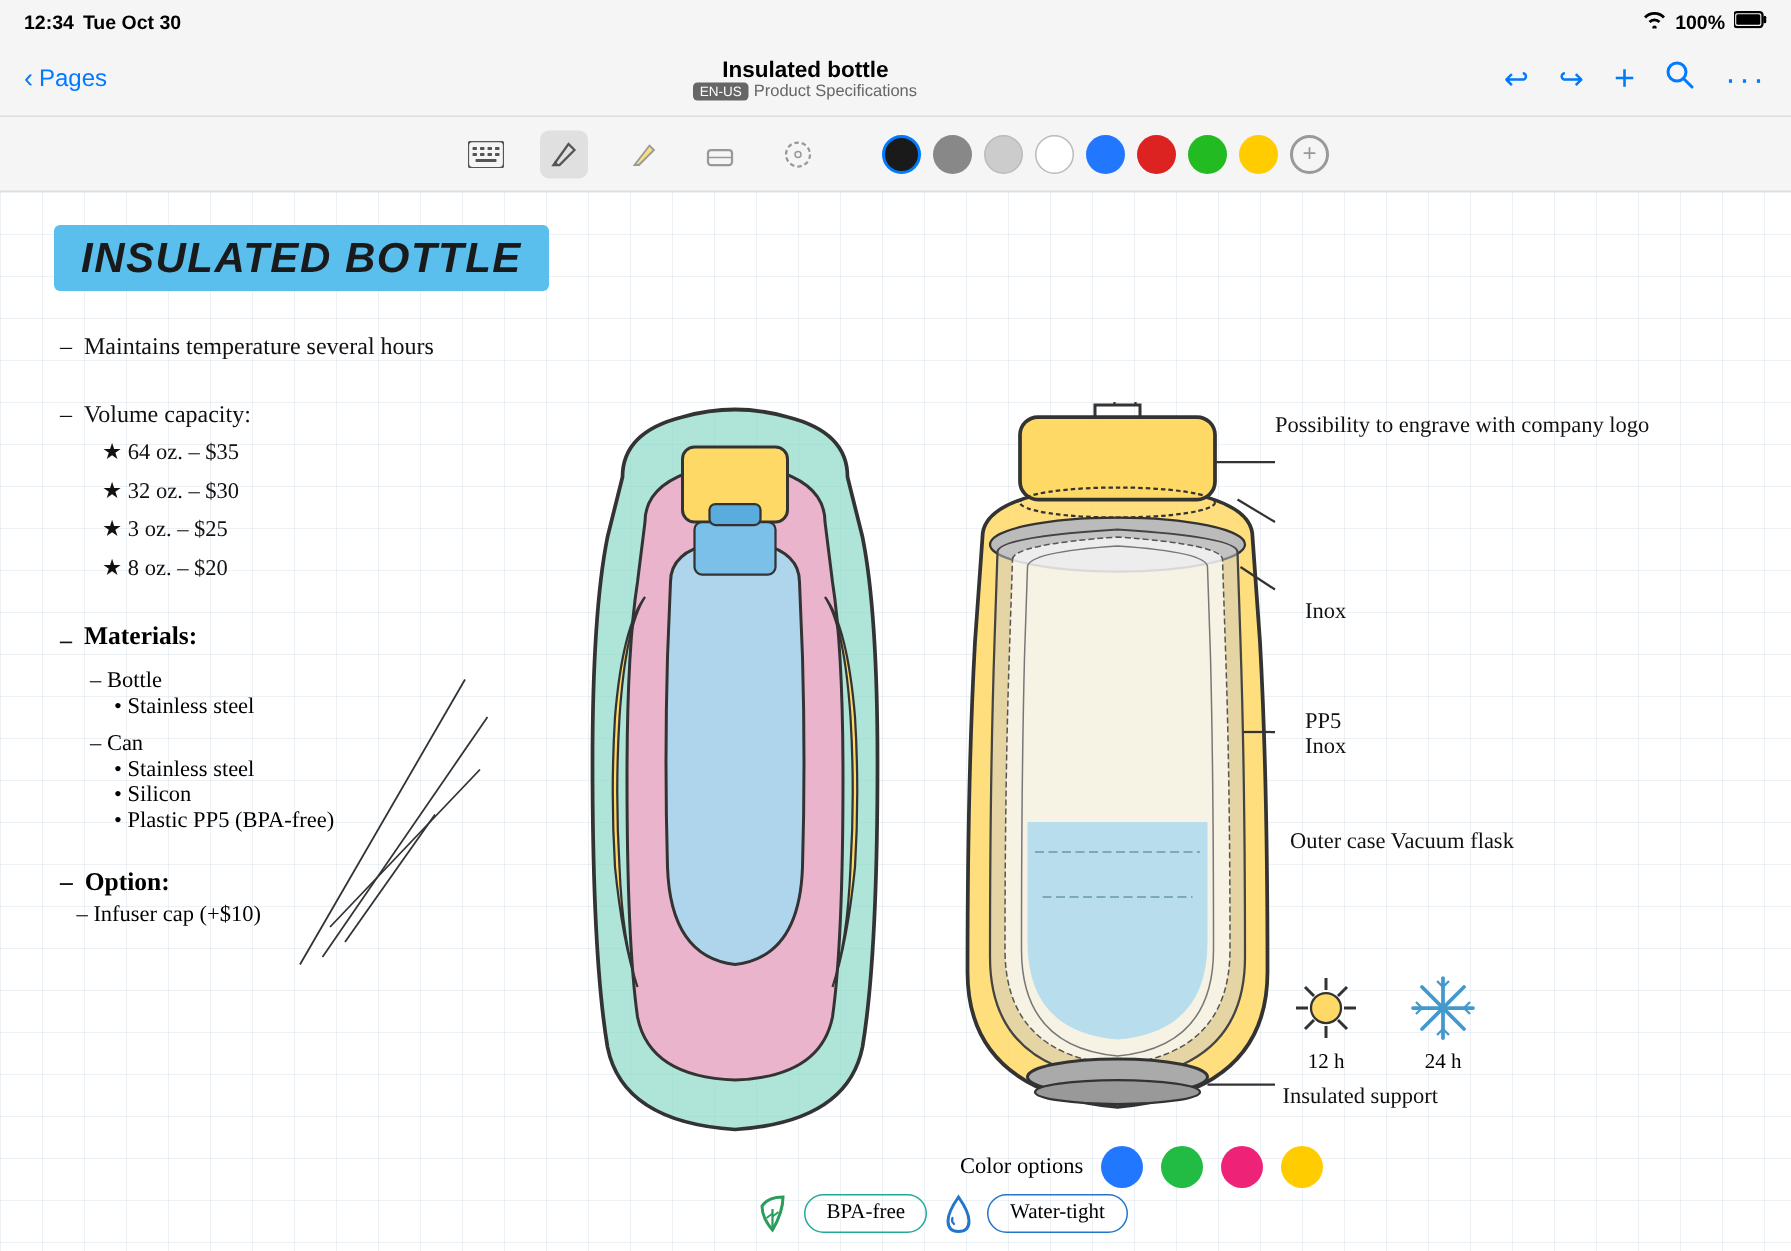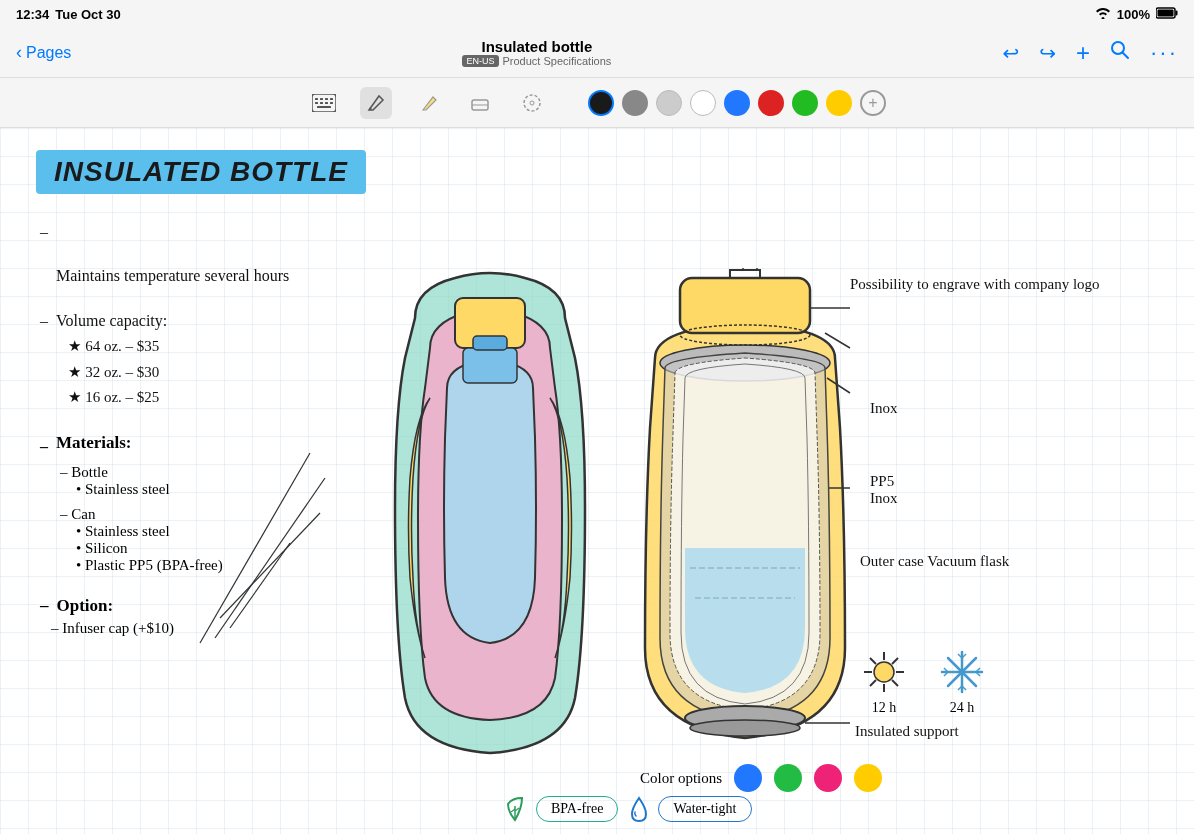--- a/index.html
+++ b/index.html
@@ -285,32 +285,33 @@
 <div class="canvas">
 
   <div class="title-block">
     <span class="title-text">INSULATED BOTTLE</span>
   </div>
 
   <div style="position:absolute; top:82px; left:40px; width:370px;">
 
     <div style="margin-top:8px; display:flex; align-items:flex-start; gap:8px;">
       <span class="handwritten">–</span>
-      <span class="handwritten" style="font-family:'Chalkboard SE',cursive; font-size:16px;margin-top:44px;">Maintains temperature several hours</span>
+      <span class="handwritten" style="font-family:'Chalkboard SE',cursive; font-size:16px;">Maintains temperature several hours</span>
     </div>
 
     <div style="margin-top:18px;">
       <div style="display:flex; align-items:flex-start; gap:8px;">
         <span class="handwritten">–</span>
         <span class="handwritten" style="font-family:'Chalkboard SE',cursive;font-size:16px;">Volume capacity:</span>
       </div>
       <div style="margin-left:28px;">
         <div class="handwritten" style="font-family:'Chalkboard SE',cursive;font-size:15px;">★ 64 oz. – $35</div>
         <div class="handwritten" style="font-family:'Chalkboard SE',cursive;font-size:15px;">★ 32 oz. – $30</div>
-        <div class="handwritten" style="font-family:'Chalkboard SE',cursive;font-size:15px;">★ 16 oz. – $25</div>
+        <div class="handwritten" style="font-family:'Chalkboard SE',cursive;font-size:15px;">★ 3 oz. – $25</div>
+        <div class="handwritten" style="font-family:'Chalkboard SE',cursive;font-size:15px;">★ 8 oz. – $20</div>
       </div>
     </div>
 
     <div style="margin-top:22px;">
       <div style="display:flex; align-items:flex-start; gap:8px;">
         <span class="handwritten" style="font-weight:bold;">–</span>
         <span style="font-family:'Chalkboard SE',cursive;font-size:17px;font-weight:bold;">Materials:</span>
       </div>
       <div style="margin-left:20px; margin-top:4px;">
         <div style="font-family:'Chalkboard SE',cursive;font-size:15px;">– Bottle</div>

